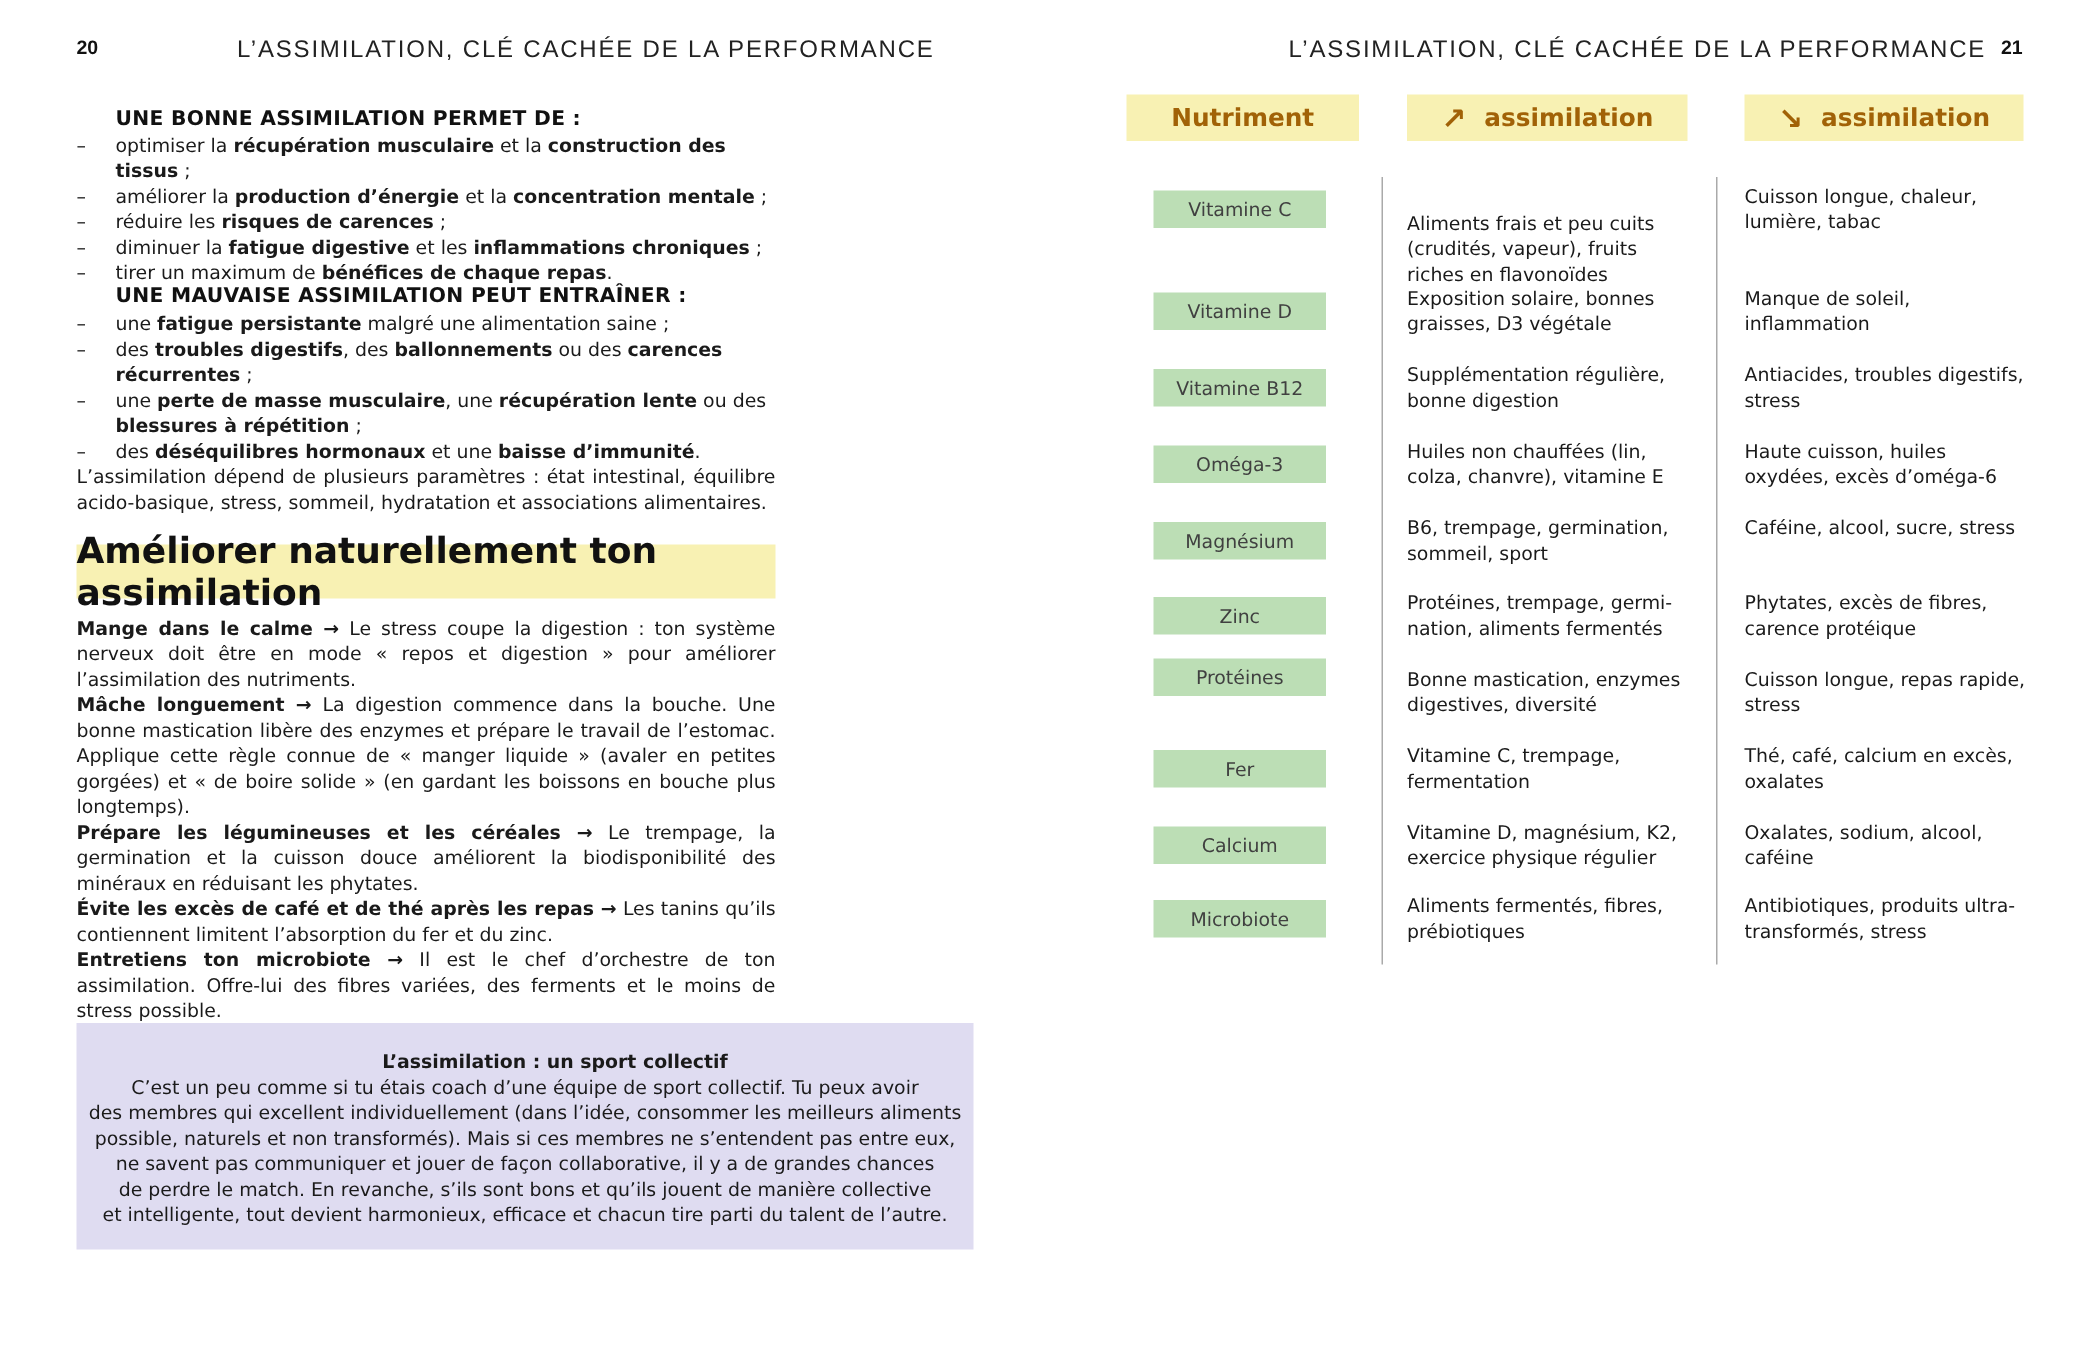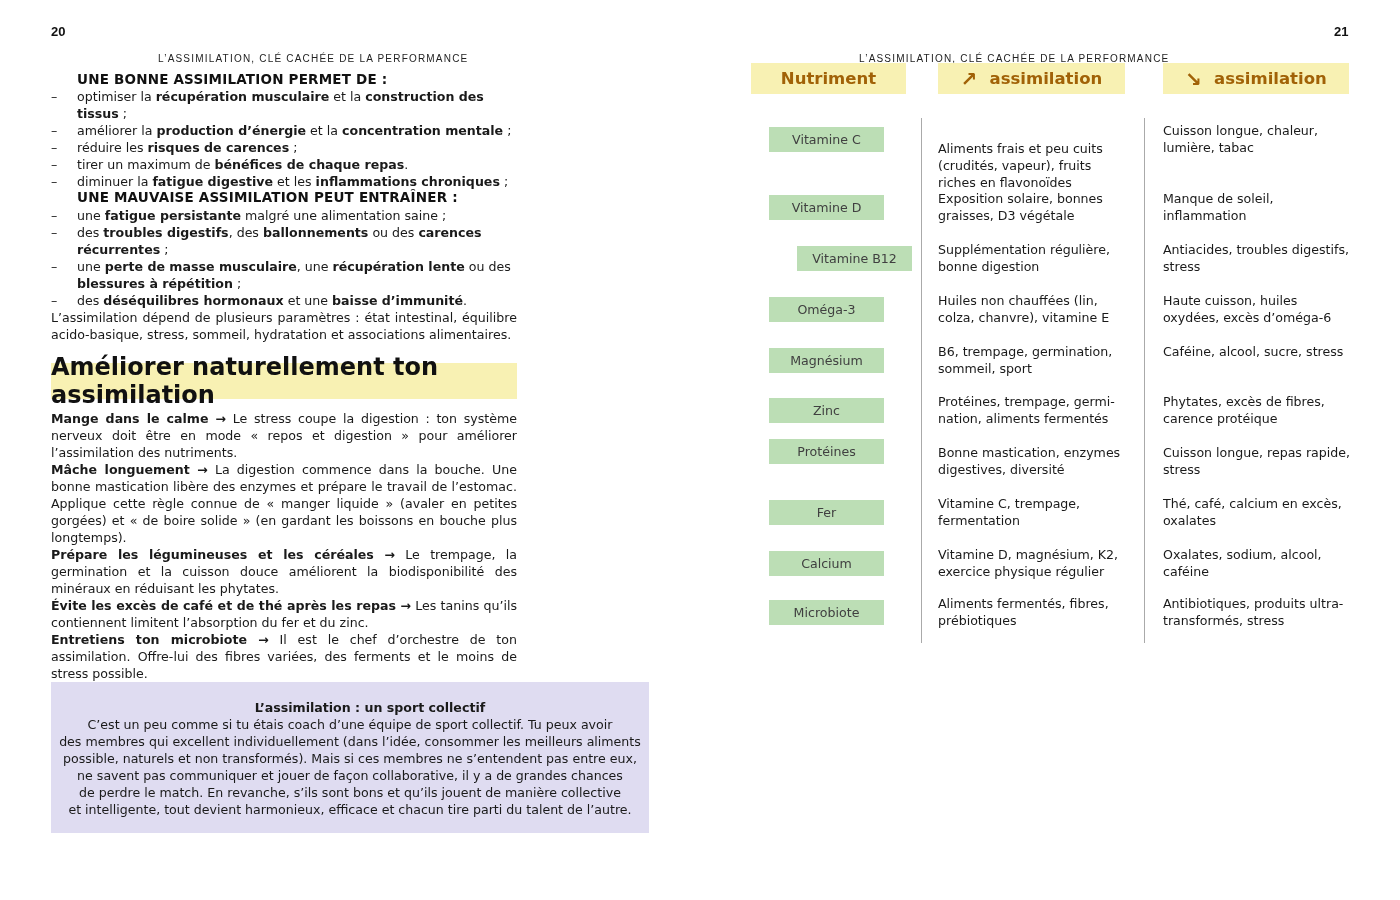--- a/index.html
+++ b/index.html
@@ -1,21 +1,21 @@
 <!DOCTYPE html>
 <html><head>
   <meta charset="utf-8">
   <style>
     * { margin: 0; padding: 0; box-sizing: border-box; }
     html, body { width: 1400px; height: 900px; background: #ffffff; overflow: hidden; }
     body { font-family: "DejaVu Sans", sans-serif; color: #1a1a1a; position: relative; }
 
     .running-header {
       position: absolute; top: 25px; font-family: "Liberation Sans", sans-serif;
-      font-size: 10px; letter-spacing: 1.2px; color: #222; margin-top: 28px;
+      font-size: 16px; letter-spacing: 1.2px; color: #222;
     }
     .page-num { position: absolute; top: 24px; font-family: "Liberation Sans", sans-serif; font-weight: bold; font-size: 13px; color: #111; }
     .section-heading {
       position: absolute; left: 77px; font-family: "DejaVu Sans", sans-serif; font-weight: bold;
       font-size: 13.5px; letter-spacing: 0.2px; color: #111;
     }
     .bullets { position: absolute; left: 51px; width: 470px; list-style: none; }
     .bullets li { position: relative; padding-left: 26px; font-size: 12.6px; line-height: 17px; }
     .bullets li::before { content: "–"; position: absolute; left: 0; }
     .bullets b { font-weight: bold; }
@@ -54,22 +54,22 @@
 <body>
 
 <div class="page-num" style="left:51px;">20</div>
 <div class="running-header" style="left:158px;">L’ASSIMILATION, CLÉ CACHÉE DE LA PERFORMANCE</div>
 
 <div class="section-heading" style="top:71px;">UNE BONNE ASSIMILATION PERMET DE :</div>
 <ul class="bullets" id="good-list" style="top:88px;">
     <li>optimiser la <b>récupération musculaire</b> et la <b>construction des tissus</b> ;</li>
     <li>améliorer la <b>production d’énergie</b> et la <b>concentration mentale</b> ;</li>
     <li>réduire les <b>risques de carences</b> ;</li>
+    <li>diminuer la <b>fatigue digestive</b> et les <b>inflammations chroniques</b> ;</li>
     <li>tirer un maximum de <b>bénéfices de chaque repas</b>.</li>
-    <li>diminuer la <b>fatigue digestive</b> et les <b>inflammations chroniques</b> ;</li>
   </ul>
 
 <div class="section-heading" style="top:189px;">UNE MAUVAISE ASSIMILATION PEUT ENTRAÎNER :</div>
 <ul class="bullets" id="bad-list" style="top:207px;">
     <li>une <b>fatigue persistante</b> malgré une alimentation saine ;</li>
     <li>des <b>troubles digestifs</b>, des <b>ballonnements</b> ou des <b>carences récurrentes</b> ;</li>
     <li>une <b>perte de masse musculaire</b>, une <b>récupération lente</b> ou des <b>blessures à répétition</b> ;</li>
     <li>des <b>déséquilibres hormonaux</b> et une <b>baisse d’immunité</b>.</li>
   </ul>
 
@@ -128,21 +128,21 @@
     </div>
     <div class="nutrient" style="top: 195px;">Vitamine D</div>
     <div class="cell" style="left: 938px; top: 190px;">
       <div>Exposition solaire, bonnes</div>
       <div>graisses, D3 végétale</div>
     </div>
     <div class="cell" style="left: 1163px; top: 190px;">
       <div>Manque de soleil,</div>
       <div>inflammation</div>
     </div>
-    <div class="nutrient" style="top: 246px; margin-left: 28px;">Vitamine B12</div>
+    <div class="nutrient" style="top: 246px;">Vitamine B12</div>
     <div class="cell" style="left: 938px; top: 241px;">
       <div>Supplémentation régulière,</div>
       <div>bonne digestion</div>
     </div>
     <div class="cell" style="left: 1163px; top: 241px;">
       <div>Antiacides, troubles digestifs,</div>
       <div>stress</div>
     </div>
     <div class="nutrient" style="top: 297px;">Oméga-3</div>
     <div class="cell" style="left: 938px; top: 292px;">

